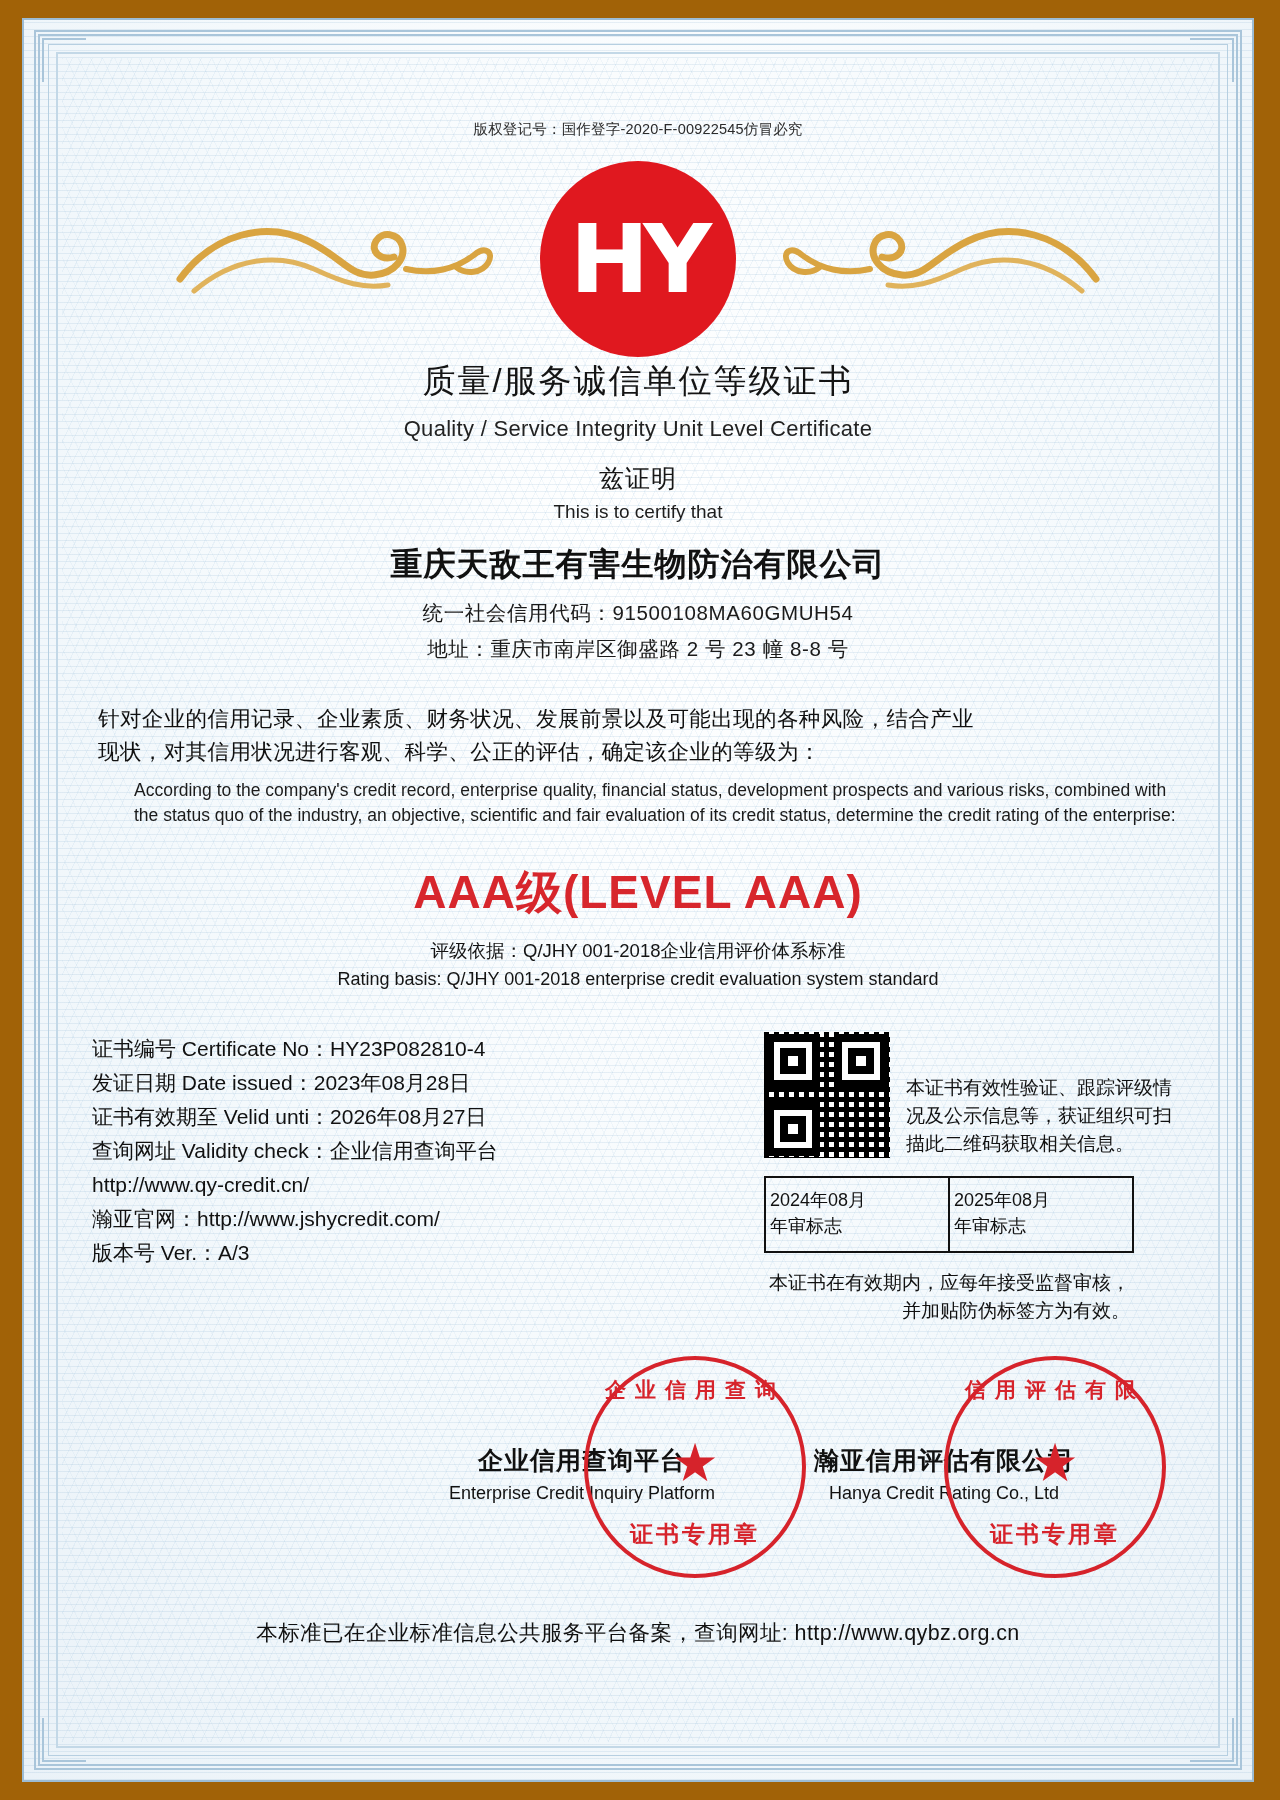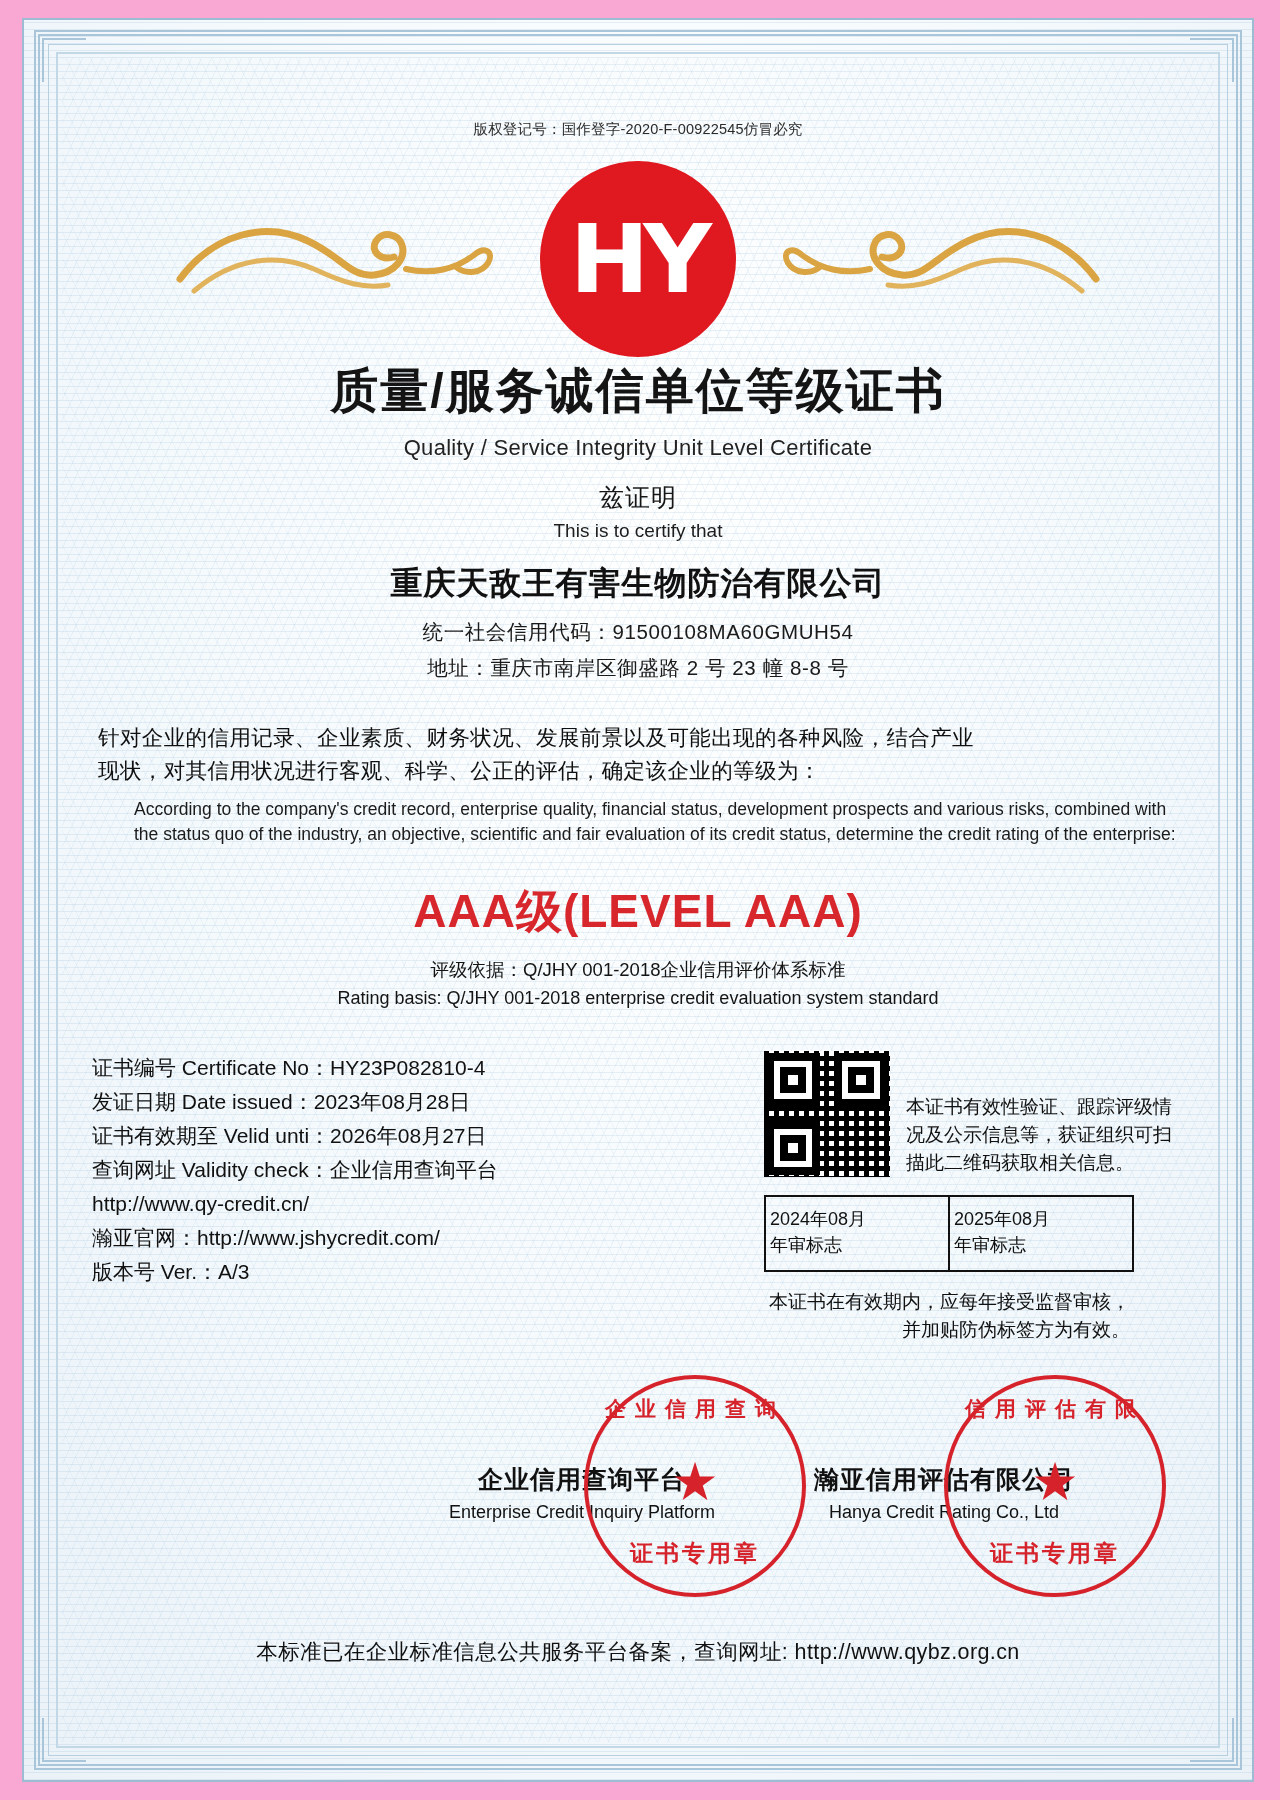--- a/index.html
+++ b/index.html
@@ -12,21 +12,21 @@
     height: 1800px;
     font-family: "Liberation Sans", sans-serif;
     overflow: hidden;
   }
 
   
   .page {
     position: relative;
     width: 1280px;
     height: 1800px;
-    background: #f9a8d4;
+    background: #a16207;
     overflow: hidden;
   }
   .cert {
     position: absolute;
     left: 22px;
     top: 18px;
     width: 1232px;
     height: 1764px;
     background:
       repeating-linear-gradient(
@@ -135,22 +135,22 @@
     font-family: "DejaVu Sans", sans-serif;
     font-weight: 700;
     font-size: 95px;
     line-height: 1;
     color: #ffffff;
     letter-spacing: -6px;
     text-shadow: 2px 3px 0 rgba(224,24,31,0.45);
   }
 
   .title-cn {
-    font-size: 48px;
-    font-weight: 700;
+    font-size: 33px;
+    font-weight: 400;
     color: #141414;
     letter-spacing: 2px;
     margin-top: -6px;
   }
   .title-en {
     font-size: 22px;
     color: #222222;
     margin-top: 12px;
     letter-spacing: 0.3px;
   }

